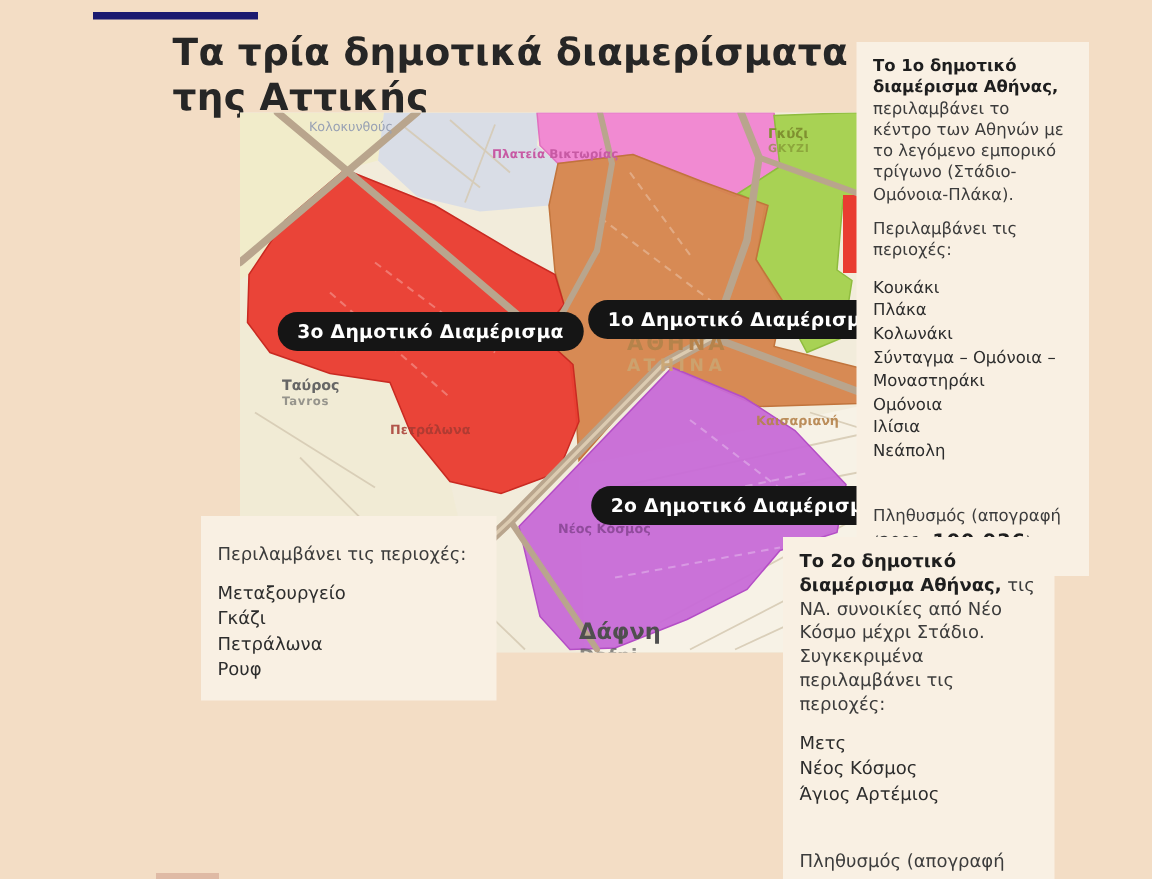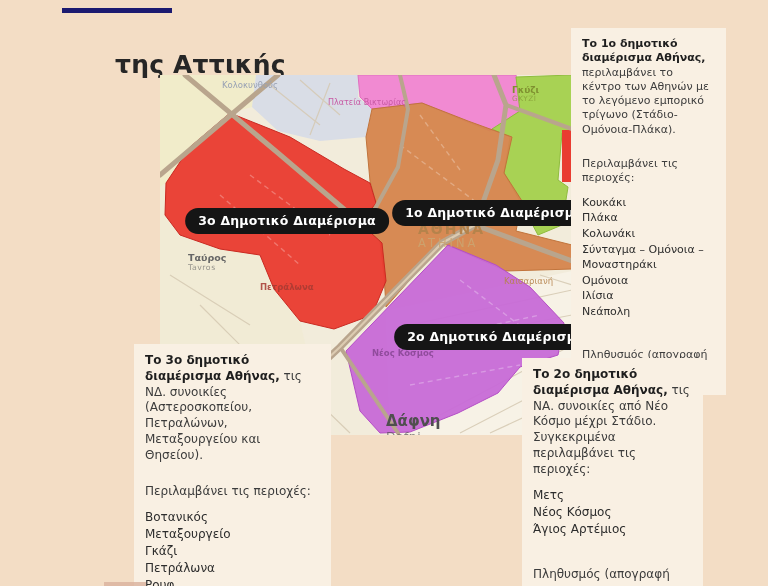--- a/index.html
+++ b/index.html
@@ -24,54 +24,54 @@
   .pill{
     position:absolute;transform:translate(-50%,-50%);
     background:var(--pill-bg,#151515);color:var(--pill-text,#fff);
     font-size:12.5px;font-weight:700;white-space:nowrap;
     padding:5px 13px 6px;border-radius:15px;letter-spacing:.2px;
   }
   .pill-d3{left:127px;top:146px}
   .pill-d1{left:334px;top:138px}
   .pill-d2{left:336px;top:262px}
   .place{position:absolute;white-space:nowrap;line-height:1.15}
-  .place small{display:block;font-weight:400;opacity:.65;font-size:.82em;letter-spacing:.5px}
-  .pl-kolokynthous{left:62px;top:6px;font-size:8.5px;color:#98a1b4}
-  .pl-plateia{left:168px;top:23px;font-size:8px;color:#c75aa4;font-weight:400}
+  .place small{display:block;font-weight:700;opacity:.65;font-size:.82em;letter-spacing:.5px}
+  .pl-kolokynthous{left:46px;top:6px;font-size:8.5px;color:#98a1b4}
+  .pl-plateia{left:168px;top:23px;font-size:8px;color:#c75aa4;font-weight:700}
   .pl-gkyzi{left:352px;top:10px;font-size:9px;color:#7f9030;font-weight:700}
   .pl-athina{left:258px;top:146px;font-size:14px;color:#b5834b;font-weight:700;letter-spacing:2px}
   .pl-athina small{letter-spacing:3px;color:#cba571;opacity:.9}
   .pl-tavros{left:28px;top:178px;font-size:9.5px;color:#666;font-weight:700}
   .pl-petralona{left:100px;top:208px;font-size:8.5px;color:#a63a32;font-weight:700;opacity:.85}
   .pl-neoskosmos{left:212px;top:274px;font-size:8.5px;color:#8a4796;font-weight:700;opacity:.9}
-  .pl-kaisariani{left:344px;top:202px;font-size:8.5px;color:#b5834b;font-weight:400;opacity:.9}
+  .pl-kaisariani{left:344px;top:202px;font-size:8.5px;color:#b5834b;font-weight:700;opacity:.9}
   .pl-dafni{left:226px;top:338px;font-size:15px;color:#4f4f4f;font-weight:700}
   .box{
     position:absolute;background:var(--box-bg,#f9f0e3);
     padding:9px 11px 12px;font-size:12px;line-height:1.32;color:var(--body-text,#3c3c3c);
   }
   .box strong{color:#1e1e1e}
   .box .lead{display:block}
-  .box .includes{margin-top:20px}
+  .box .includes{margin-top:9px}
   .box .areas{margin-top:9px}
   .box .area-item{font-weight:400;color:#2d2d2d;line-height:1.42}
   .box .pop{display:block;margin-top:27px}
   .box .pop-line{display:block;line-height:1.5}
   .box .pop .num{font-size:1.2em;letter-spacing:.3px}
   .box-d1{left:571px;top:28px;width:155px;font-size:11px;line-height:1.3}
   .box-d3{left:134px;top:344px;width:197px}
   .box-d2{left:522px;top:358px;width:181px}
   .artifact{position:absolute;left:104px;top:582px;width:42px;height:4px;background:#d9b29c;opacity:.8}
 </style>
 </head>
 <body>
 
 <div class="accent-line"></div>
 
-<h1 class="title"><br><span>της Αττικής</span></h1>
+<h1 class="title"><span>Τα τρία δημοτικά διαμερίσματα</span><br><span>της Αττικής</span></h1>
 
 <div class="map">
   <svg width="412" height="360" viewBox="0 0 412 360">
 
     <rect x="0" y="0" width="412" height="360" fill="var(--map-base)"></rect>
     <polygon points="0,0 96,0 92,32 70,38 30,72 6,108 0,112" fill="var(--map-pale)"></polygon>
     <polygon points="0,112 6,108 5,140 20,160 60,174 100,180 114,214 140,246 150,290 110,340 60,358 0,358" fill="#f0ebd3" opacity="0.8"></polygon>
     <polygon points="226,236 412,196 412,360 230,360" fill="#f7f2e6"></polygon>
     <polygon points="96,0 200,0 198,22 212,34 206,62 160,66 118,56 92,32" fill="var(--map-gray)"></polygon>
 
@@ -150,24 +150,22 @@
       <div class="area-item">Ιλίσια</div>
       <div class="area-item">Νεάπολη</div>
     </div>
   <p class="pop">
     <span class="pop-line">Πληθυσμός (απογραφή</span>
     <span class="pop-line"><span>(2001: </span><strong class="num">100.936</strong><span>).</span></span>
   </p>
 </aside>
 
 <aside class="box box-d3">
-  <p class="lead"><strong>Το 3ο δημοτικό διαμέρισμα Αθήνας,</strong><span> τις ΝΔ. συνοικίες (Αστεροσκοπείου, Πετραλώνων, Μεταξουργείου και Θησείου).</span></p>
   <p class="includes">Περιλαμβάνει τις περιοχές:</p>
   <div class="areas">
-      <div class="area-item">Βοτανικός</div>
       <div class="area-item">Μεταξουργείο</div>
       <div class="area-item">Γκάζι</div>
       <div class="area-item">Πετράλωνα</div>
       <div class="area-item">Ρουφ</div>
     </div>
 
 </aside>
 
 <aside class="box box-d2">
   <p class="lead"><strong>Το 2ο δημοτικό διαμέρισμα Αθήνας,</strong><span> τις ΝΑ. συνοικίες από Νέο Κόσμο μέχρι Στάδιο. Συγκεκριμένα περιλαμβάνει τις περιοχές:</span></p>

